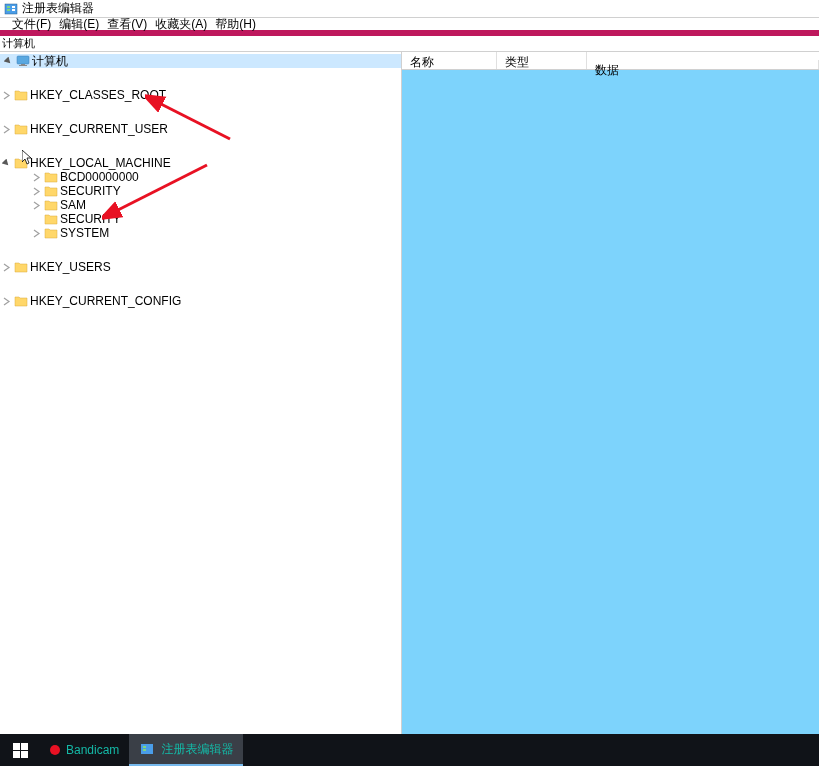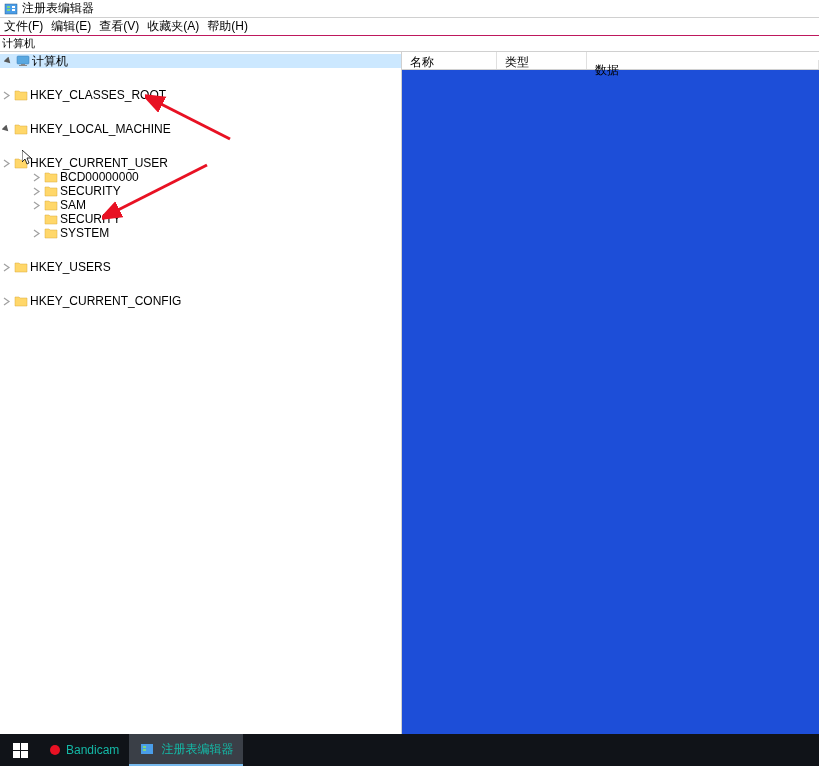--- a/index.html
+++ b/index.html
@@ -2,29 +2,29 @@
 <html><head>
   <meta charset="utf-8">
   <style>
     * { margin: 0; padding: 0; box-sizing: border-box; font-family: "Microsoft YaHei", "Segoe UI", sans-serif; }
     body { width: 819px; height: 766px; background: #fff; overflow: hidden; font-size: 12px; position: relative; }
     
     .titlebar { height: 18px; background: #fff; border-bottom: 1px solid #d0d0d0; display: flex; align-items: center; padding: 0 4px; gap: 4px; }
     .titlebar-icon { width: 14px; height: 14px; }
     .titlebar-title { font-size: 12px; color: #000; }
     
-    .menubar { height: 18px; background: #fff; display: flex; align-items: center; padding: 0 4px; gap: 8px; border-bottom: 1px solid #be185d; }
+    .menubar { height: 18px; background: #fff; display: flex; align-items: center; padding: 0 12px; gap: 8px; border-bottom: 6px solid #be185d; }
     .menu-item { font-size: 12px; color: #000; cursor: pointer; }
     
     .addressbar { height: 16px; background: #fff; display: flex; align-items: center; padding: 0 2px; border-bottom: 1px solid #d0d0d0; font-size: 11px; }
     
     .main { display: flex; height: calc(100% - 52px - 32px); }
     
     .tree-panel { width: 402px; background: #fff; overflow: auto; border-right: 1px solid #d0d0d0; position: relative; }
-    .list-panel { flex: 1; background: #1d4ed8; display: flex; flex-direction: column; }
+    .list-panel { flex: 1; background: #7dd3fc; display: flex; flex-direction: column; }
     
     .list-header { height: 18px; background: #fff; display: flex; border-bottom: 1px solid #d0d0d0; }
     .list-header-cell { padding: 2px 8px; font-size: 12px; border-right: 1px solid #e0e0e0; }
     .col-name { width: 95px; }
     .col-type { width: 90px; }
     .col-data { flex: 1; margin-top: 8px; }
     .list-body { flex: 1; }
     
     .tree { padding: 2px 0; }
     .tree-row { display: flex; align-items: center; height: 14px; cursor: pointer; padding: 0; }
@@ -109,42 +109,42 @@
             <span class="tree-icon">
               <svg width="14" height="12" viewBox="0 0 14 12">
                 <path d="M1 2 L5 2 L6 3 L13 3 L13 11 L1 11 Z" fill="#ffd76a" stroke="#d9a93e" stroke-width="0.5"></path>
               </svg>
             </span>
             <span class="tree-label">HKEY_CLASSES_ROOT</span>
           </div>
           <div class="tree-row indent-1">
             <span class="tree-expand">
               <svg width="9" height="9" viewBox="0 0 9 9">
+                <path d="M2 1 L7 4.5 L2 8" fill="none" stroke="#a0a0a0" stroke-width="1.2"></path>
+              </svg>
+            </span>
+            <span class="tree-icon">
+              <svg width="14" height="12" viewBox="0 0 14 12">
+                <path d="M1 2 L5 2 L6 3 L13 3 L13 11 L1 11 Z" fill="#ffd76a" stroke="#d9a93e" stroke-width="0.5"></path>
+              </svg>
+            </span>
+            <span class="tree-label">HKEY_CURRENT_USER</span>
+          </div>
+          <div class="tree-row indent-1">
+            <span class="tree-expand">
+              <svg width="9" height="9" viewBox="0 0 9 9">
                 <path d="M1 1 L7 4.5 L1 8 Z" fill="#595959" transform="rotate(45 4.5 4.5)"></path>
               </svg>
             </span>
             <span class="tree-icon">
               <svg width="14" height="12" viewBox="0 0 14 12">
                 <path d="M1 2 L5 2 L6 3 L13 3 L13 11 L1 11 Z" fill="#ffd76a" stroke="#d9a93e" stroke-width="0.5"></path>
               </svg>
             </span>
             <span class="tree-label">HKEY_LOCAL_MACHINE</span>
-          </div>
-          <div class="tree-row indent-1">
-            <span class="tree-expand">
-              <svg width="9" height="9" viewBox="0 0 9 9">
-                <path d="M2 1 L7 4.5 L2 8" fill="none" stroke="#a0a0a0" stroke-width="1.2"></path>
-              </svg>
-            </span>
-            <span class="tree-icon">
-              <svg width="14" height="12" viewBox="0 0 14 12">
-                <path d="M1 2 L5 2 L6 3 L13 3 L13 11 L1 11 Z" fill="#ffd76a" stroke="#d9a93e" stroke-width="0.5"></path>
-              </svg>
-            </span>
-            <span class="tree-label">HKEY_CURRENT_USER</span>
           </div>
           <div class="tree-row indent-2">
             <span class="tree-expand">
               <svg width="9" height="9" viewBox="0 0 9 9">
                 <path d="M2 1 L7 4.5 L2 8" fill="none" stroke="#a0a0a0" stroke-width="1.2"></path>
               </svg>
             </span>
             <span class="tree-icon">
               <svg width="14" height="12" viewBox="0 0 14 12">
                 <path d="M1 2 L5 2 L6 3 L13 3 L13 11 L1 11 Z" fill="#ffd76a" stroke="#d9a93e" stroke-width="0.5"></path>

